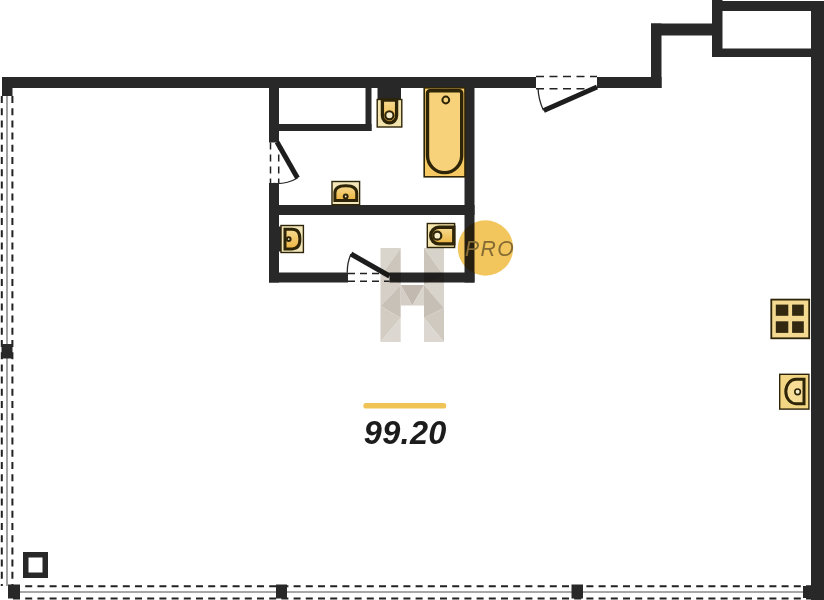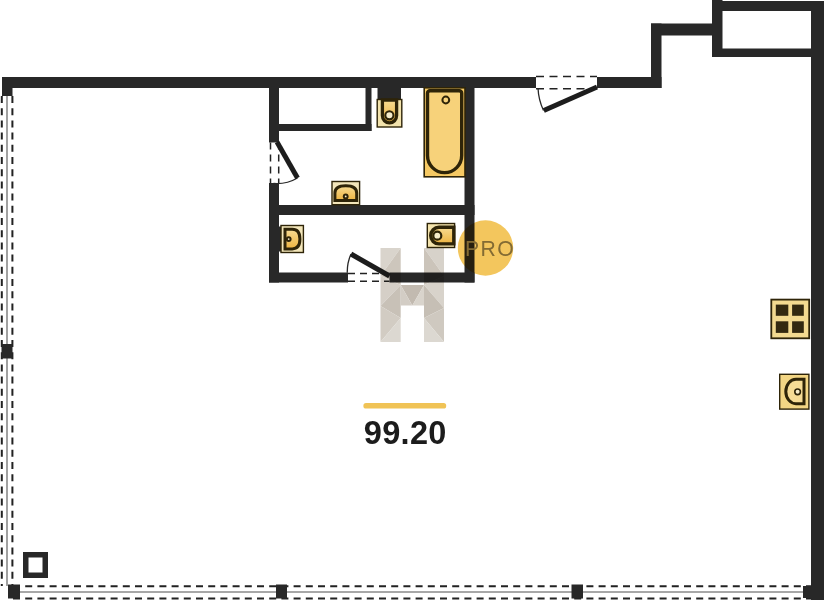--- a/index.html
+++ b/index.html
@@ -1,16 +1,16 @@
 <!DOCTYPE html>
 <html><head>
 <meta charset="utf-8">
 <style>
   html,body{margin:0;padding:0;background:#ffffff;}
-  #plan{position:absolute;left:0;top:0;width:724px;height:600px;}
+  #plan{position:absolute;left:0;top:0;width:724px;height:600px;font-style:italic;}
   svg text{font-family:"Liberation Sans", sans-serif;}
 </style>
 </head>
 <body>
 <div id="plan">
 <svg width="824" height="600" viewBox="0 0 824 600" xmlns="http://www.w3.org/2000/svg">
 <defs>
   <linearGradient id="bowlg" x1="0" y1="0" x2="0" y2="1">
     <stop offset="0" stop-color="#f7db92"></stop>
     <stop offset="1" stop-color="#edb440"></stop>

